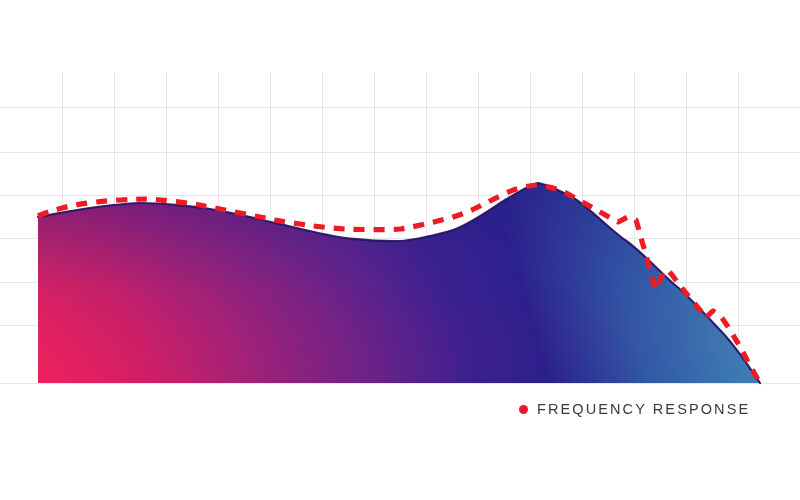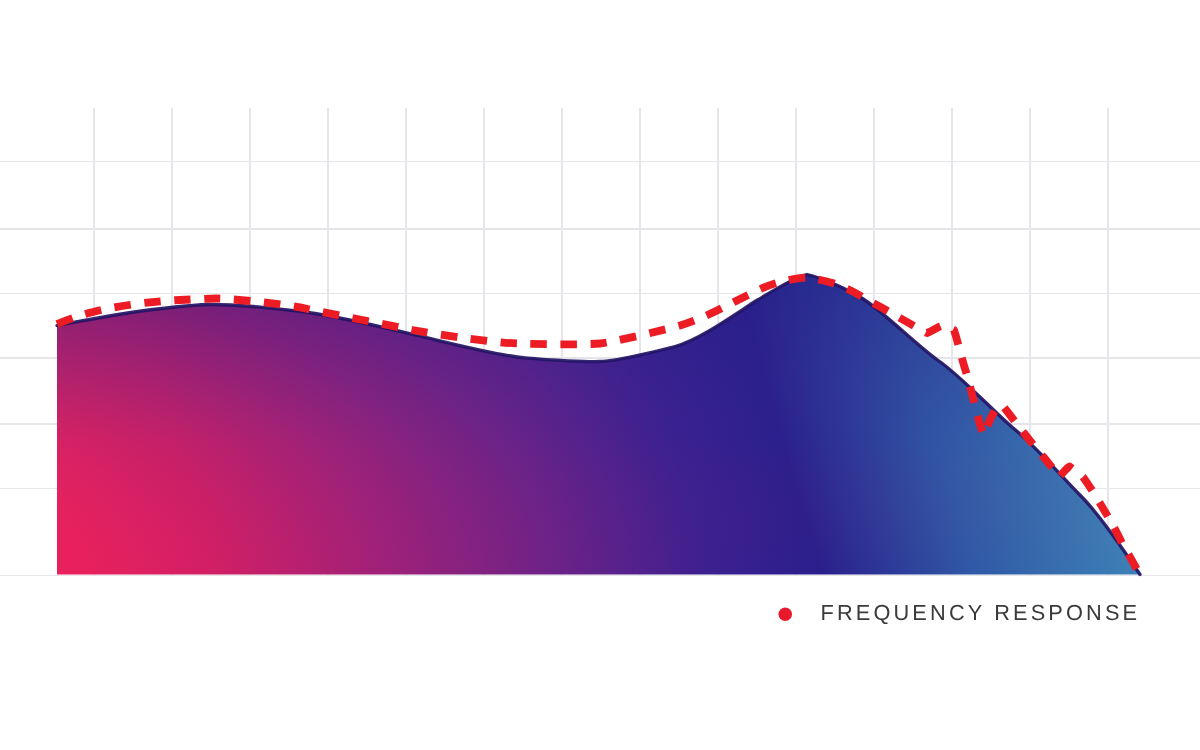--- a/index.html
+++ b/index.html
@@ -22,21 +22,21 @@
     width: 800px;
     height: 500px;
     display: block;
   }
   .legend {
     position: absolute;
     left: 519px;
     top: 399px;
     display: flex;
     align-items: center;
-    gap: 19px;
+    gap: 9px;
     height: 20px;
   }
   .legend-dot {
     width: 9px;
     height: 9px;
     border-radius: 50%;
     background: #e8192c;
     flex: 0 0 auto;
   }
   .legend-label {

